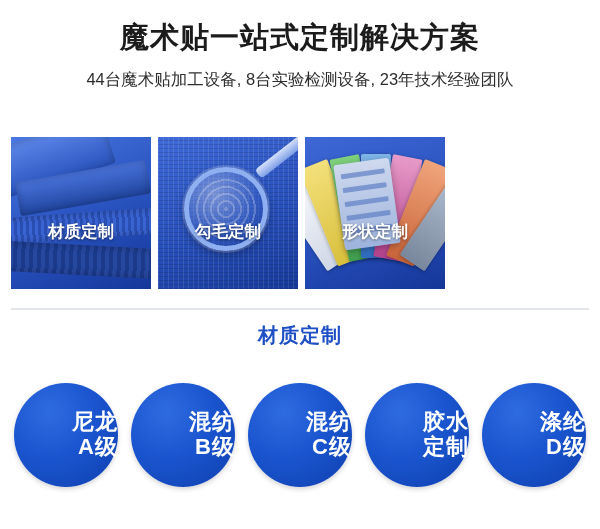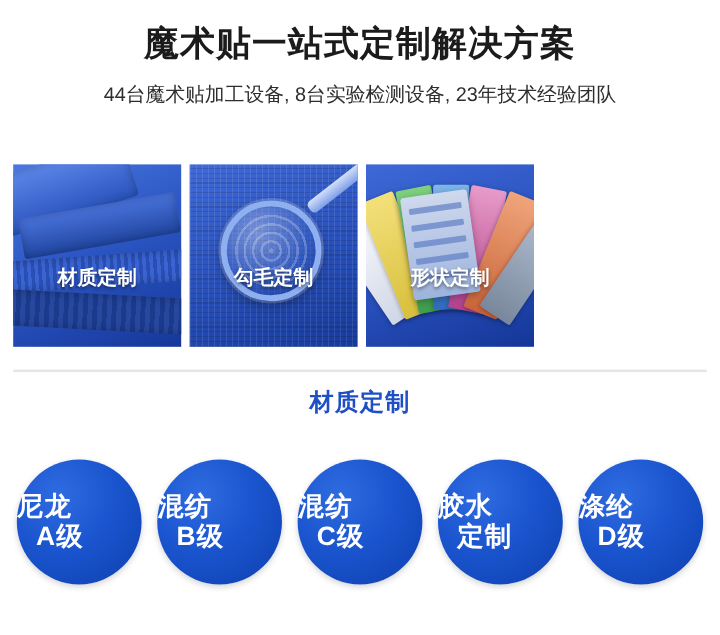--- a/index.html
+++ b/index.html
@@ -210,21 +210,21 @@
     align-items: center;
   }
   .circle {
     width: 104px;
     height: 104px;
     border-radius: 50%;
     background: radial-gradient(circle at 34% 28%, #2f6be0 0%, #1a55cf 45%, #0f3fae 100%);
     color: #ffffff;
     display: flex;
     flex-direction: column;
-    align-items: flex-start;
+    align-items: flex-end;
     justify-content: center;
     font-weight: bold;
     line-height: 1.12;
     box-shadow: 0 2px 5px rgba(0,0,0,.18);
   }
   .circle .l1 { font-size: 22px; letter-spacing: 1px; }
   .circle .l2 { font-size: 22px; letter-spacing: 1px; margin-left: 16px; }
 </style>
 </head>
 <body>

